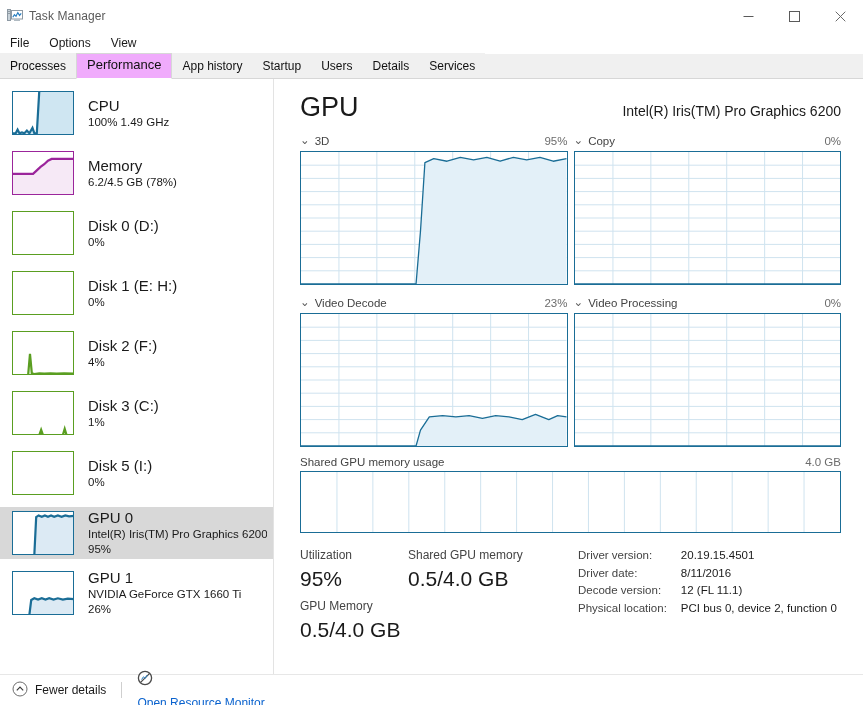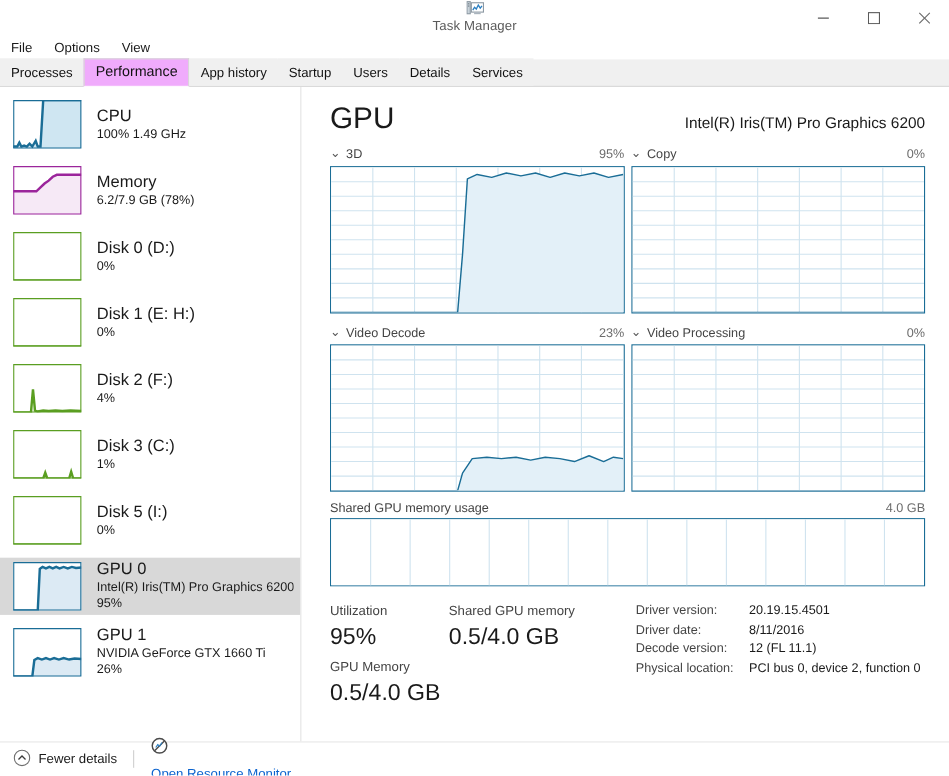--- a/index.html
+++ b/index.html
@@ -16,21 +16,20 @@
     position: relative;
   }
 
   
   .titlebar {
     height: 32px;
     display: flex;
     align-items: center;
     background: #ffffff;
     position: relative;
-    flex-direction: column;
   }
   .tm-icon {
     width: 16px;
     height: 16px;
     margin-left: 7px;
     margin-right: 6px;
     flex: none;
   }
   .title-text {
     font-size: 12px;
@@ -340,21 +339,21 @@
         <div class="side-thumb">
           <svg viewBox="0 0 100 100" preserveAspectRatio="none" width="62" height="44">
             <rect x="0" y="0" width="100" height="100" fill="#ffffff"></rect>
             <polygon points="0,100 0,52 34,52 40,44 46,36 52,30 58,22 64,18 100,18 100,100" fill="#f6e9f6"></polygon>
             <polyline points="0,52 34,52 40,44 46,36 52,30 58,22 64,18 100,18" fill="none" stroke="#9b259b" stroke-width="2.2" vector-effect="non-scaling-stroke"></polyline>
             <rect x="0" y="0" width="100" height="100" fill="none" stroke="#9b259b" stroke-width="2" vector-effect="non-scaling-stroke"></rect>
           </svg>
         </div>
         <div class="side-texts">
           <div class="side-title">Memory</div>
-          <div class="side-sub">6.2/7.9 GB (78%)</div>
+          <div class="side-sub">6.2/4.5 GB (78%)</div>
         </div>
       </div>
       <div class="side-item">
         <div class="side-thumb">
           <svg viewBox="0 0 100 100" preserveAspectRatio="none" width="62" height="44">
             <rect x="0" y="0" width="100" height="100" fill="#ffffff"></rect>
             <polygon points="0,100 0,100 100,100 100,100" fill="#eef7e6"></polygon>
             <polyline points="0,100 100,100" fill="none" stroke="#5a9e21" stroke-width="2.2" vector-effect="non-scaling-stroke"></polyline>
             <rect x="0" y="0" width="100" height="100" fill="none" stroke="#5a9e21" stroke-width="2" vector-effect="non-scaling-stroke"></rect>
           </svg>

